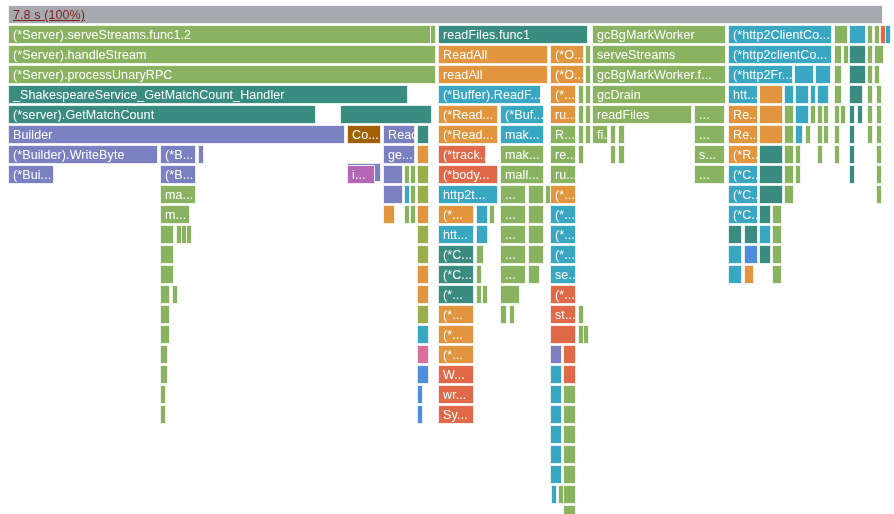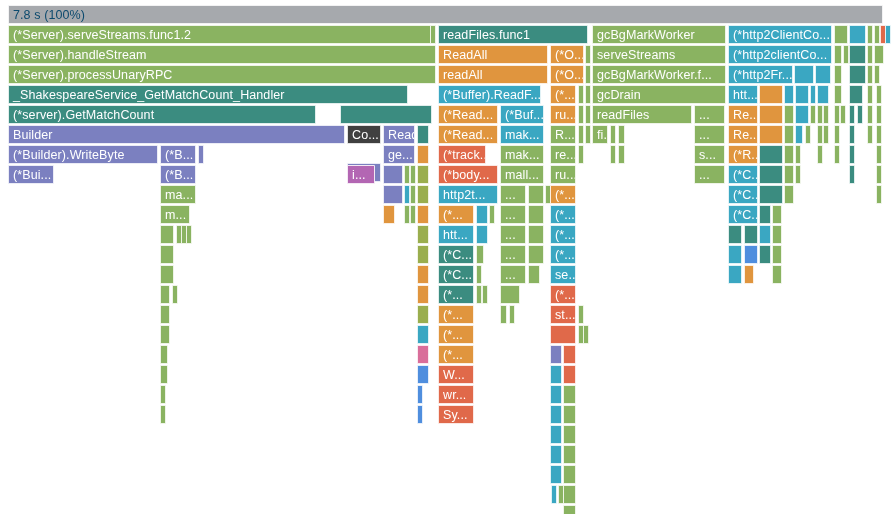--- a/index.html
+++ b/index.html
@@ -29,23 +29,24 @@
     white-space: nowrap;
     color: #ffffff;
     font-size: 12.5px;
     line-height: 19px;
     padding-left: 4px;
     letter-spacing: 0.1px;
     text-overflow: clip;
     cursor: pointer;
   }
   .frame.header {
-    color: #0c4a6e;
+    color: #7f1d1d;
     font-size: 12.5px;
     cursor: default;
+    text-decoration: underline;
   }
   .frame .lbl {
     display: block;
     pointer-events: none;
   }
 </style>
 </head>
 <body>
 
 <div id="flame-root">
@@ -265,21 +266,21 @@
       </div>
       <div class="frame" style="left: 867px; top: 105px; width: 5px; height: 19px; background: rgb(138, 179, 97);">
         <span class="lbl"></span>
       </div>
       <div class="frame" style="left: 876px; top: 105px; width: 6px; height: 19px; background: rgb(138, 179, 97);">
         <span class="lbl"></span>
       </div>
       <div class="frame" style="left: 8px; top: 125px; width: 337px; height: 19px; background: rgb(123, 128, 192);">
         <span class="lbl">Builder</span>
       </div>
-      <div class="frame" style="left: 347px; top: 125px; width: 34px; height: 19px; background: #404040;">
+      <div class="frame" style="left: 347px; top: 125px; width: 34px; height: 19px; background: #a16207;">
         <span class="lbl">Co...</span>
       </div>
       <div class="frame" style="left: 383px; top: 125px; width: 32px; height: 19px; background: rgb(123, 128, 192);">
         <span class="lbl">Read</span>
       </div>
       <div class="frame" style="left: 417px; top: 125px; width: 12px; height: 19px; background: rgb(59, 140, 128);">
         <span class="lbl"></span>
       </div>
       <div class="frame" style="left: 438px; top: 125px; width: 60px; height: 19px; background: rgb(224, 149, 62);">
         <span class="lbl">(*Read...</span>

